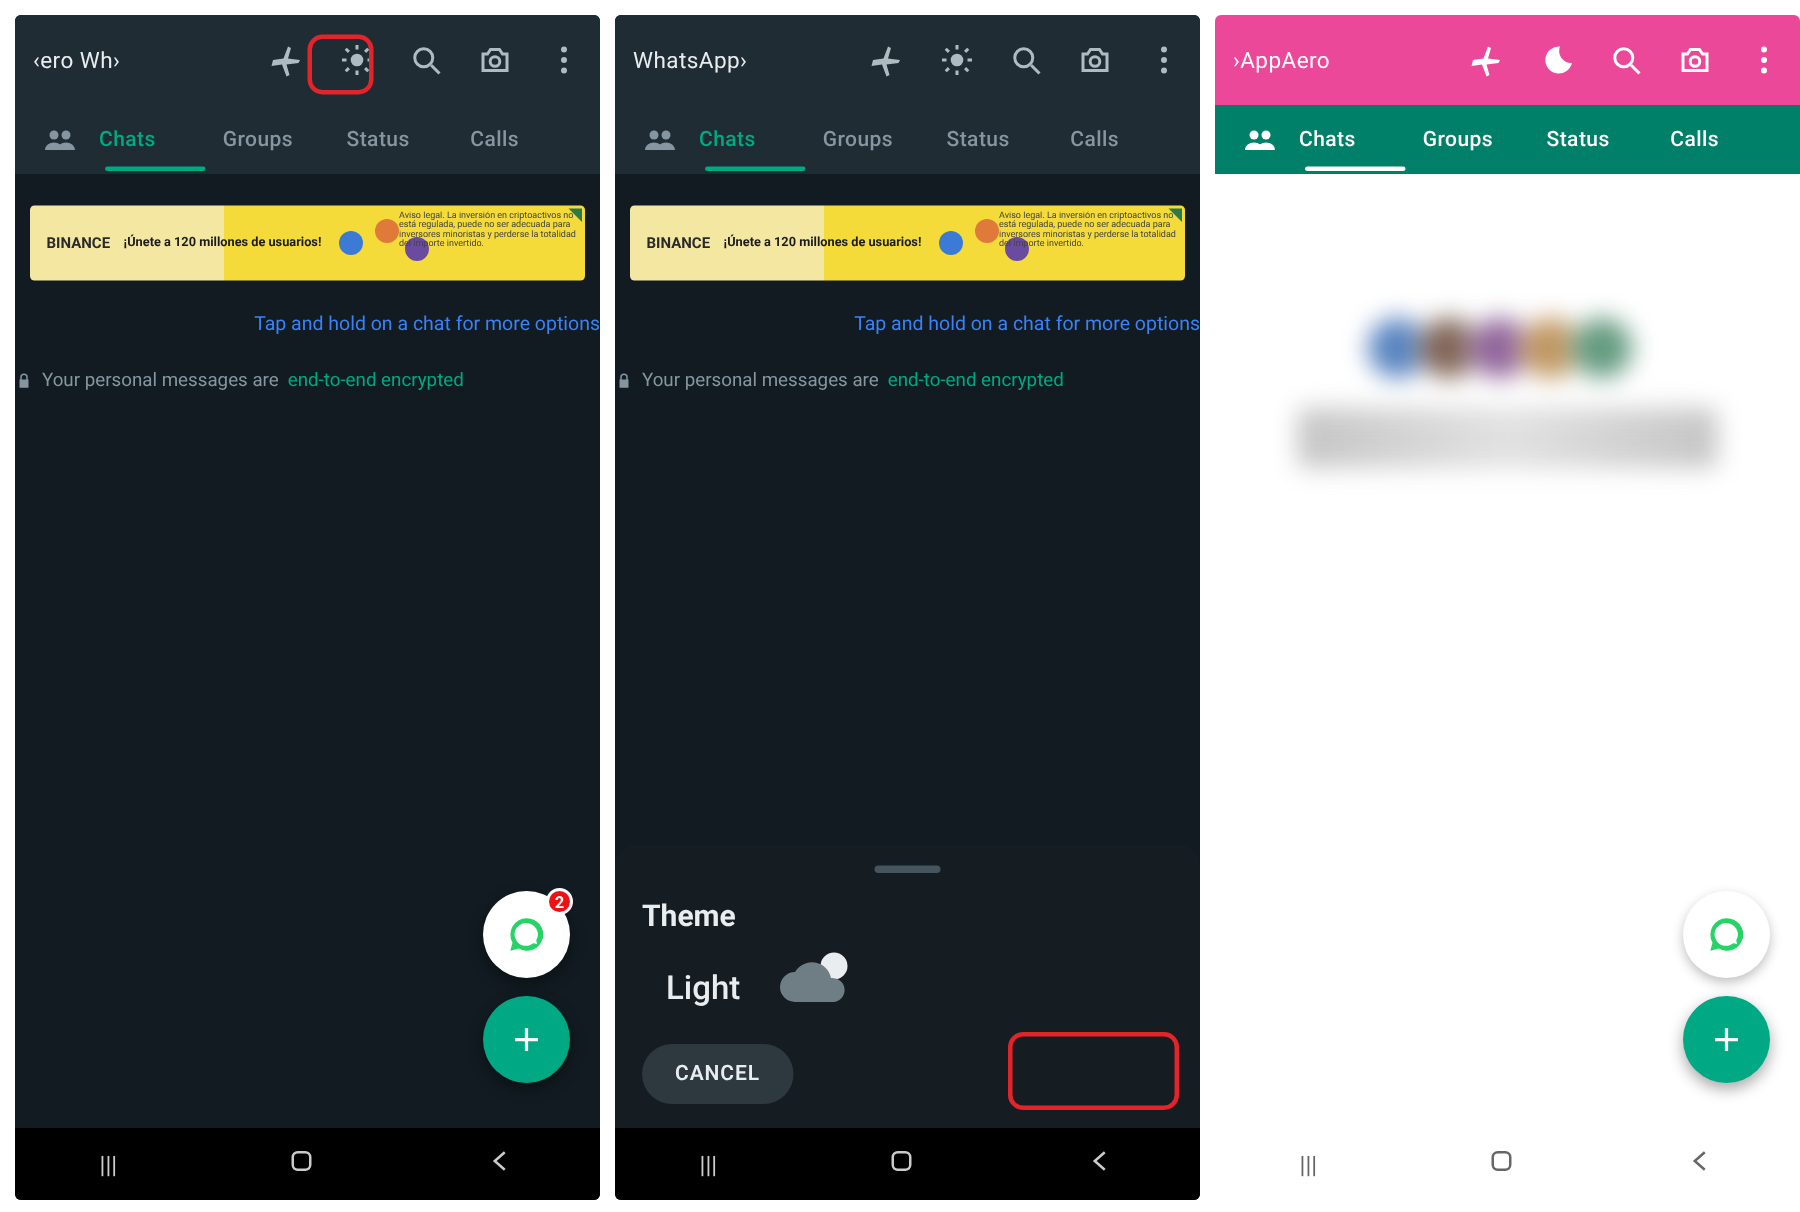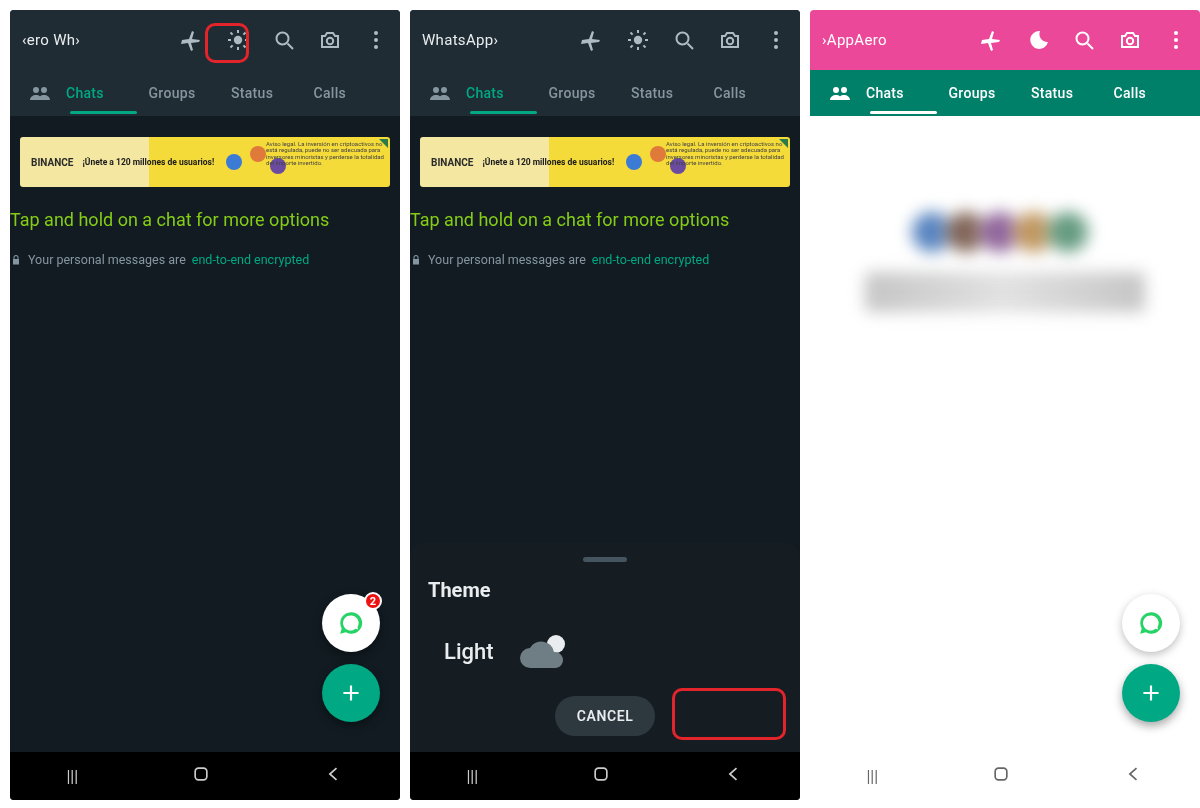--- a/index.html
+++ b/index.html
@@ -27,40 +27,40 @@
   .light .tab.active{color:#fff}
   .tab.active::after{content:"";position:absolute;left:8px;right:8px;bottom:0;height:3px;background:#00a884;border-radius:2px}
   .light .tab.active::after{background:#fff}
   .banner{margin:21px 10px 6px 10px;height:50px;background:linear-gradient(90deg,#f3e7a1 0 35%,#f4db3a 35% 100%);border-radius:3px;display:flex;align-items:center;padding:4px 8px;gap:6px;position:relative;overflow:hidden;font-size:8px;color:#222}
   .banner .logo{font-weight:700;color:#2a2a2a;font-size:10px;background:#f3e7a1;padding:2px 3px}
   .banner .promo{font-weight:700;color:#1b1b1b;line-height:1.05;font-size:8.5px}
   .banner .illus{width:72px;height:40px;position:relative}
   .banner .person{width:16px;height:16px;border-radius:50%;position:absolute}
   .banner .disc{position:absolute;right:4px;top:4px;bottom:4px;width:120px;font-size:6px;color:#444;line-height:1.05;overflow:hidden}
   .banner .tri{position:absolute;top:2px;right:2px;width:0;height:0;border-left:9px solid transparent;border-top:9px solid #2a7a4a}
-  .hint{text-align:left;font-size:18px;color:#84cc16;padding:16px 0 18px}
+  .hint{text-align:right;font-size:13px;color:#3b82f6;padding:16px 0 18px}
   .enc{display:flex;align-items:center;justify-content:flex-start;gap:6px;font-size:12.5px;color:#8696a0;padding:4px 0}
   .enc a{color:#00a884;text-decoration:none}
   .fab{position:absolute;right:20px;width:58px;height:58px;border-radius:50%;display:flex;align-items:center;justify-content:center;box-shadow:0 4px 10px rgba(0,0,0,.35)}
   .fab.green{background:#00a884;bottom:78px}
   .fab.white{background:#fff;bottom:148px}
   .fab svg{width:26px;height:26px;fill:#fff}
   .fab.white svg{fill:#25d366}
   .badge{position:absolute;top:-2px;right:-2px;background:#e11;color:#fff;font-size:11px;font-weight:700;width:18px;height:18px;border-radius:50%;display:flex;align-items:center;justify-content:center;border:2px solid #fff}
   .navbar{position:absolute;bottom:0;left:0;right:0;height:48px;display:flex;align-items:center;justify-content:space-around}
   .dark .navbar{background:#000}
   .light .navbar{background:#fff}
   .navbar .nbtn{color:#ccc}
   .light .navbar .nbtn{color:#666}
   .highlight{position:absolute;border:3px solid #e3242b;border-radius:10px;z-index:5}
   .sheet{position:absolute;left:0;right:0;bottom:44px;background:#151c22;border-top-left-radius:14px;border-top-right-radius:14px;padding:14px 18px 20px;color:#e9edef}
   .grab{width:44px;height:5px;background:#445560;border-radius:3px;margin:0 auto 16px}
-  .sheet h3{font-size:20px;font-weight:700;margin-bottom:20px}
-  .sheet .opt{display:flex;align-items:center;gap:22px;padding:8px 16px 24px;font-size:22px;font-weight:500}
-  .sheet .btns{display:flex;justify-content:center;gap:14px}
+  .sheet h3{font-size:20px;font-weight:700;}
+  .sheet .opt{display:flex;align-items:flex-end;gap:22px;padding:8px 16px 24px;font-size:22px;font-weight:500}
+  .sheet .btns{display:flex;justify-content:space-between;gap:14px}
   .pill{background:#2d383f;color:#e9edef;border:none;padding:12px 22px;border-radius:28px;font-size:14px;font-weight:600;letter-spacing:.6px}
   .blurzone{position:absolute;top:200px;left:30px;right:30px;height:180px;display:flex;flex-direction:column;align-items:center;gap:18px;filter:blur(8px);opacity:.85}
   .avs{display:flex}
   .avs span{width:44px;height:44px;border-radius:50%;margin-left:-10px;border:2px solid #fff}
   .blurtxt{width:280px;height:40px;background:linear-gradient(90deg,#bbb 0,#ddd 50%,#bbb 100%);border-radius:6px}
   .light .fab.green{background:#00a884}
 </style>
 </head>
 <body>
 

